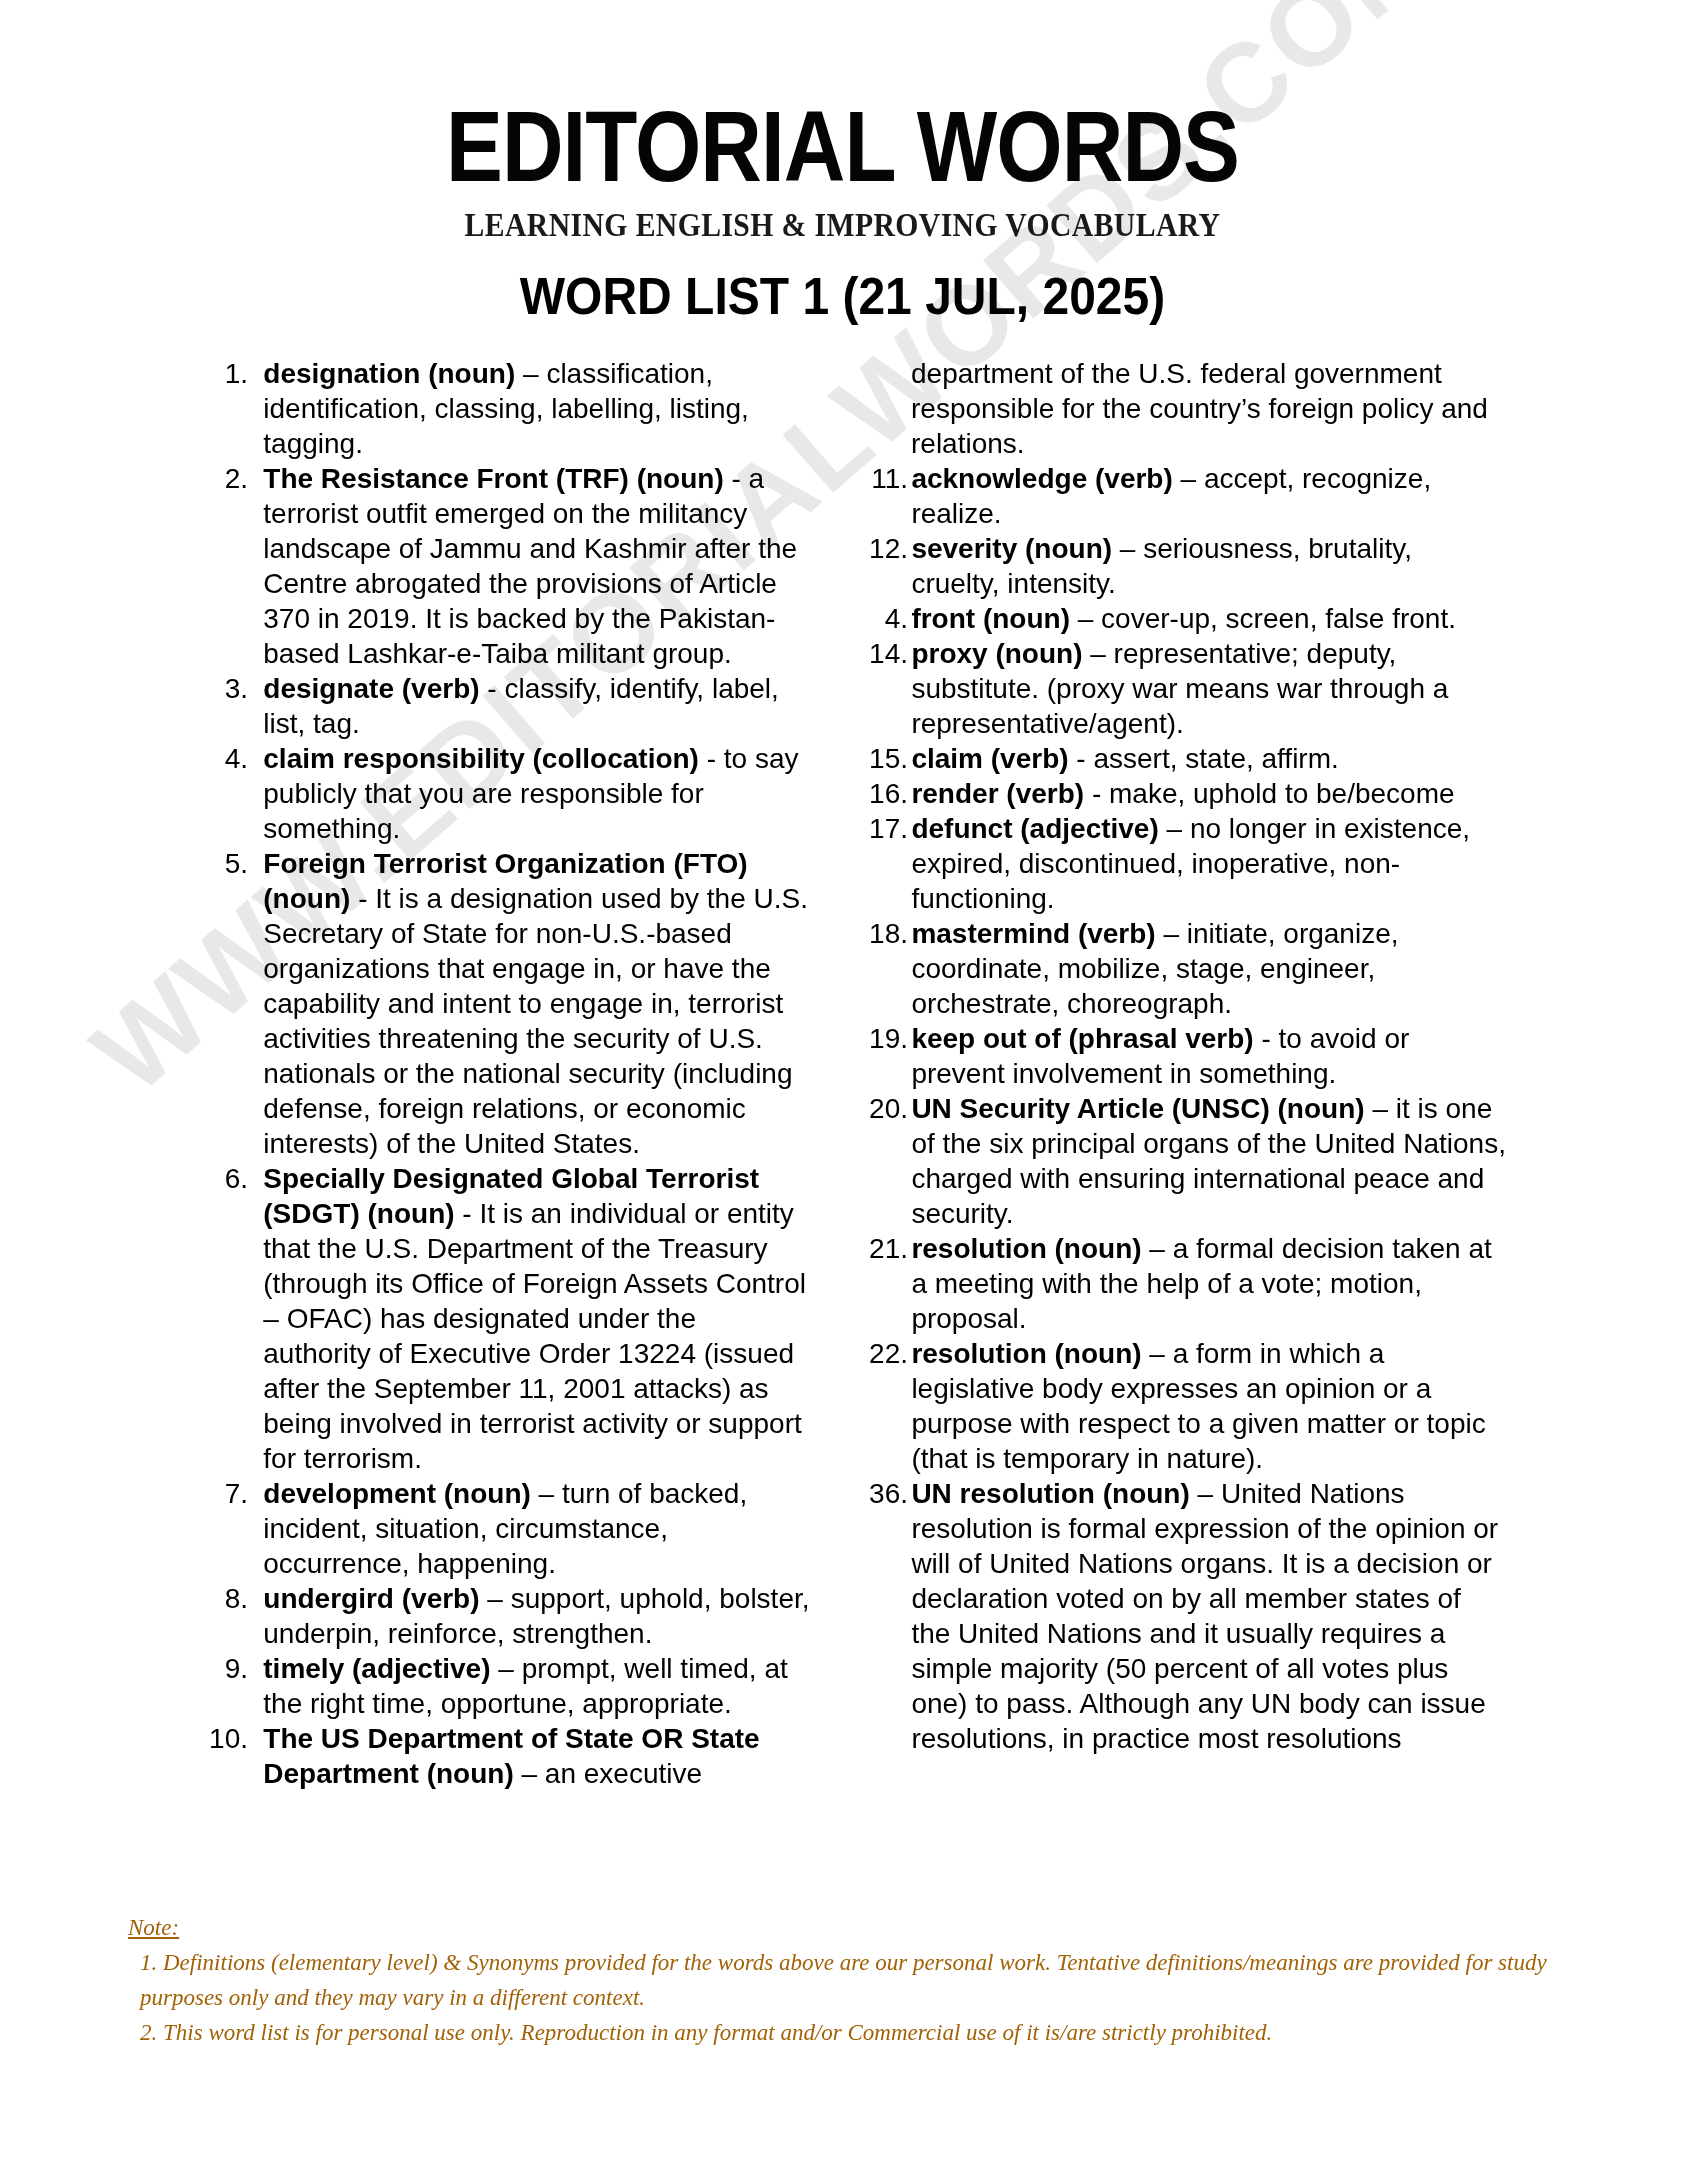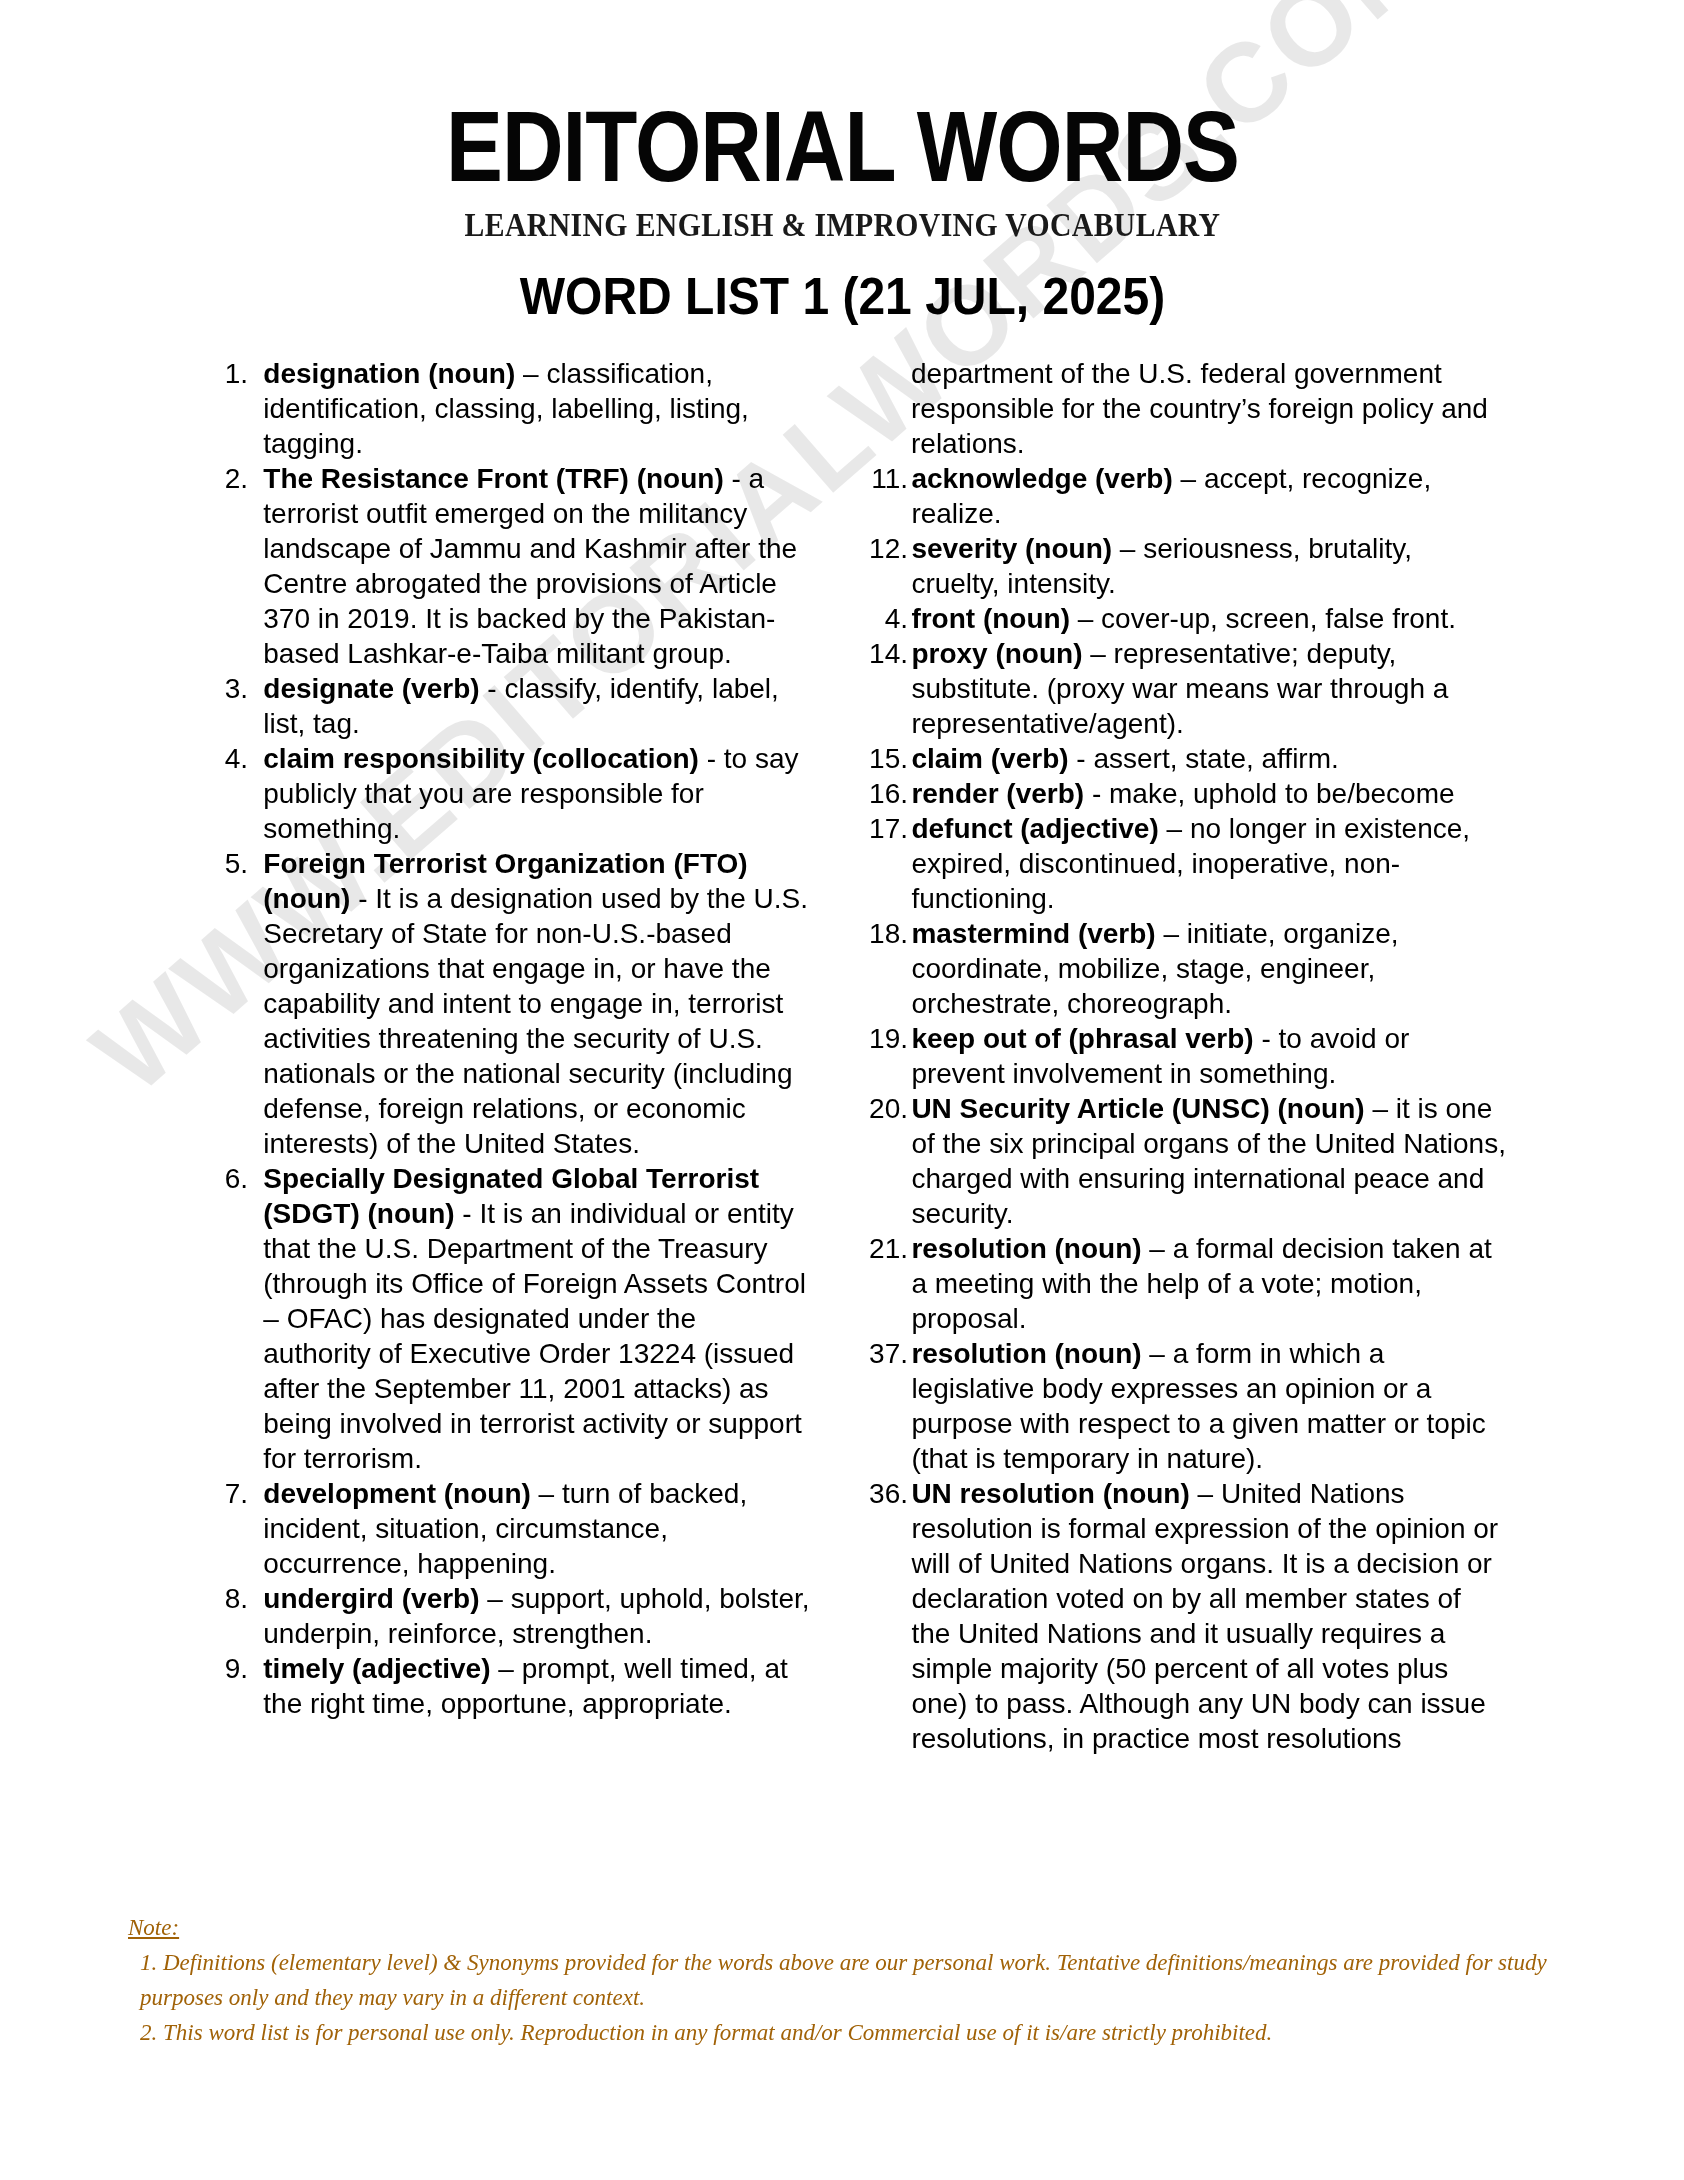--- a/index.html
+++ b/index.html
@@ -216,20 +216,24 @@
           <span class="entry-body"><span class="entry-term">development (noun)</span><span class="entry-def"> – turn of backed, incident, situation, circumstance, occurrence, happening.</span></span>
         </div>
         <div class="entry">
           <span class="entry-num">8.</span>
           <span class="entry-body"><span class="entry-term">undergird (verb)</span><span class="entry-def"> – support, uphold, bolster, underpin, reinforce, strengthen.</span></span>
         </div>
         <div class="entry">
           <span class="entry-num">9.</span>
           <span class="entry-body"><span class="entry-term">timely (adjective)</span><span class="entry-def"> – prompt, well timed, at the right time, opportune, appropriate.</span></span>
         </div>
+        <div class="entry">
+          <span class="entry-num">10.</span>
+          <span class="entry-body"><span class="entry-term">The US Department of State OR State Department (noun)</span><span class="entry-def"> – an executive</span></span>
+        </div>
       </div>
 
     <div class="column" id="col-right">
         <div class="continuation">department of the U.S. federal government responsible for the country’s foreign policy and relations.</div>
         <div class="entry">
           <span class="entry-num">11.</span>
           <span class="entry-body"><span class="entry-term">acknowledge (verb)</span><span class="entry-def"> – accept, recognize, realize.</span></span>
         </div>
         <div class="entry">
           <span class="entry-num">12.</span>
@@ -265,21 +269,21 @@
         </div>
         <div class="entry">
           <span class="entry-num">20.</span>
           <span class="entry-body"><span class="entry-term">UN Security Article (UNSC) (noun)</span><span class="entry-def"> – it is one of the six principal organs of the United Nations, charged with ensuring international peace and security.</span></span>
         </div>
         <div class="entry">
           <span class="entry-num">21.</span>
           <span class="entry-body"><span class="entry-term">resolution (noun)</span><span class="entry-def"> – a formal decision taken at a meeting with the help of a vote; motion, proposal.</span></span>
         </div>
         <div class="entry">
-          <span class="entry-num">37.</span>
+          <span class="entry-num">22.</span>
           <span class="entry-body"><span class="entry-term">resolution (noun)</span><span class="entry-def"> – a form in which a legislative body expresses an opinion or a purpose with respect to a given matter or topic (that is temporary in nature).</span></span>
         </div>
         <div class="entry">
           <span class="entry-num">36.</span>
           <span class="entry-body"><span class="entry-term">UN resolution (noun)</span><span class="entry-def"> – United Nations resolution is formal expression of the opinion or will of United Nations organs. It is a decision or declaration voted on by all member states of the United Nations and it usually requires a simple majority (50 percent of all votes plus one) to pass. Although any UN body can issue resolutions, in practice most resolutions</span></span>
         </div>
       </div>
 
   </div>
 

